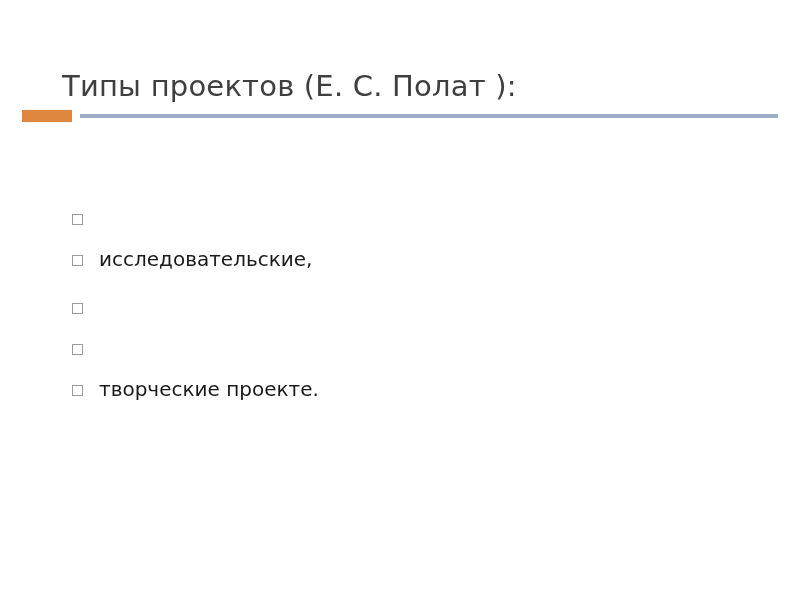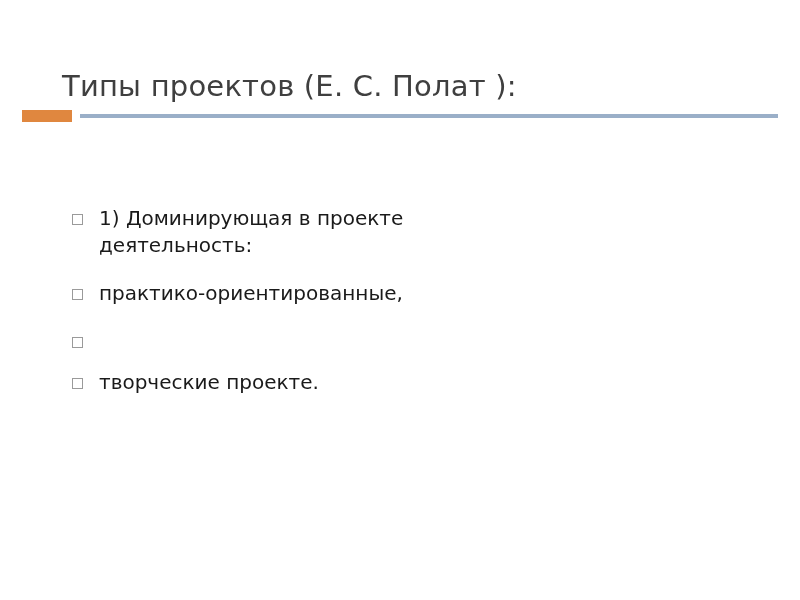--- a/index.html
+++ b/index.html
@@ -91,27 +91,29 @@
 
   <div class="rule-wrap">
     <div class="rule-accent"></div>
     <div class="rule-line"></div>
   </div>
 
   <div class="content">
 
     <div class="bullet-item">
       <span class="bullet-marker"></span>
-      <span class="bullet-text">1) Доминирующая в проекте деятельность:</span>
     </div>
-
 
     <div class="bullet-item">
       <span class="bullet-marker"></span>
-      <span class="bullet-text">практико-ориентированные,</span>
+      <span class="bullet-text">исследовательские,</span>
+    </div>
+
+    <div class="bullet-item">
+      <span class="bullet-marker"></span>
     </div>
 
     <div class="bullet-item">
       <span class="bullet-marker"></span>
     </div>
 
 
     <div class="bullet-item">
       <span class="bullet-marker"></span>
       <span class="bullet-text">творческие проекте.</span>

